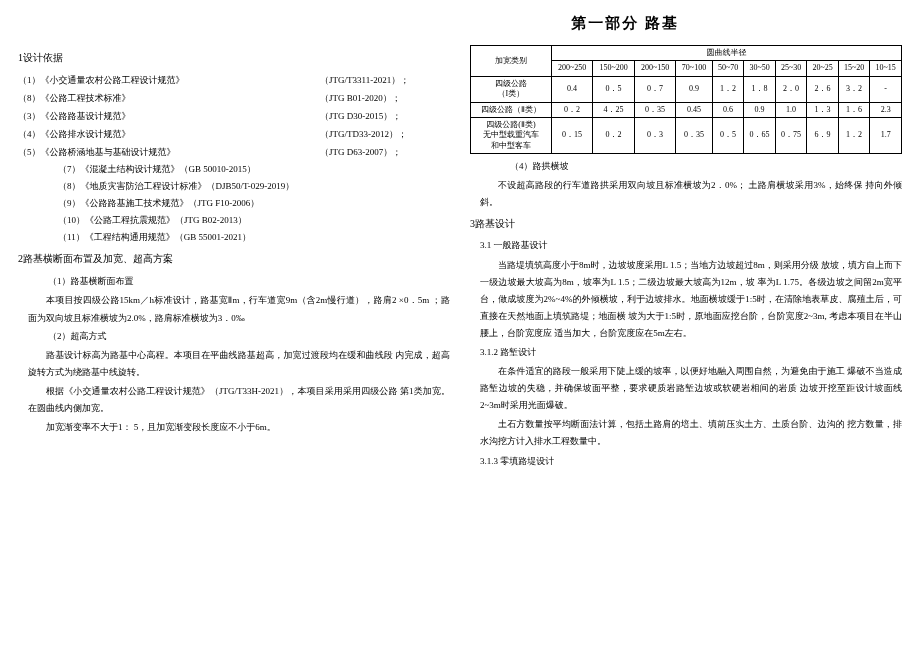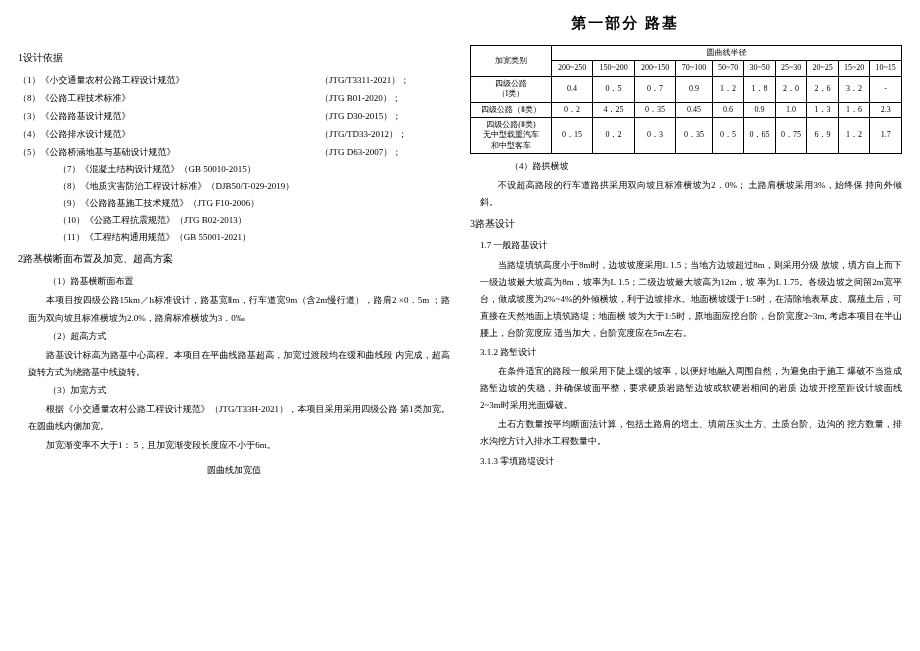--- a/index.html
+++ b/index.html
@@ -116,25 +116,23 @@
     <div class="indent-sub">（11）《工程结构通用规范》（GB 55001-2021）</div>
 
     <div class="h1">2路基横断面布置及加宽、超高方案</div>
 
     <div class="sub-title">（1）路基横断面布置</div>
     <div class="para">本项目按四级公路15km／h标准设计，路基宽Ⅱm，行车道宽9m（含2m慢行道），路肩2 ×0．5m ；路面为双向坡且标准横坡为2.0%，路肩标准横坡为3．0‰</div>
 
     <div class="sub-title">（2）超高方式</div>
     <div class="para">路基设计标高为路基中心高程。本项目在平曲线路基超高，加宽过渡段均在缓和曲线段 内完成，超高旋转方式为绕路基中线旋转。</div>
 
-    <div class="sub-title">（3）加宽方式</div>
     <div class="para">根据《小交通量农村公路工程设计规范》（JTG/T33H-2021），本项目采用采用四级公路 第1类加宽。在圆曲线内侧加宽。</div>
     <div class="para">加宽渐变率不大于1： 5，且加宽渐变段长度应不小于6m。</div>
 
-    <div class="center">圆曲线加宽值</div>
   </div>
 
   <div class="col">
 
     <table>
       <tbody>
           <tr>
         <th rowspan="2">加宽类别</th>
         <th colspan="10">圆曲线半径</th>
       </tr>
@@ -194,21 +192,21 @@
       <tr>
         <td>1.7</td>
       </tr>
     </tbody>
       </table>
 
     <div class="indent-sub">（4）路拱横坡</div>
     <div class="para">不设超高路段的行车道路拱采用双向坡且标准横坡为2．0%； 土路肩横坡采用3%，始终保 持向外倾斜。</div>
 
     <div class="h1">3路基设计</div>
-    <div class="para-h">1.7 一般路基设计</div>
+    <div class="para-h">3.1 一般路基设计</div>
     <div class="para">当路堤填筑高度小于8m时，边坡坡度采用L  1.5；当地方边坡超过8m，则采用分级  放坡，填方自上而下一级边坡最大坡高为8m，坡率为L 1.5；二级边坡最大坡高为12m，坡 率为L 1.75。各级边坡之间留2m宽平台，做成坡度为2%~4%的外倾横坡，利于边坡排水。地面横坡缓于1:5时，在清除地表草皮、腐殖土后，可直接在天然地面上填筑路堤；地面横 坡为大于1:5时，原地面应挖台阶，台阶宽度2~3m, 考虑本项目在半山腰上，台阶宽度应 适当加大，台阶宽度应在5m左右。</div>
     <div class="para-h">3.1.2 路堑设计</div>
     <div class="para">在条件适宜的路段一般采用下陡上缓的坡率，以便好地融入周围自然，为避免由于施工 爆破不当造成路堑边坡的失稳，并确保坡面平整，要求硬质岩路堑边坡或软硬岩相间的岩质 边坡开挖至距设计坡面线2~3m时采用光面爆破。</div>
     <div class="para">土石方数量按平均断面法计算，包括土路肩的培土、填前压实土方、土质台阶、边沟的 挖方数量，排水沟挖方计入排水工程数量中。</div>
     <div class="para-h">3.1.3 零填路堤设计</div>
   </div>
 
 </div>
 
 </body></html>

